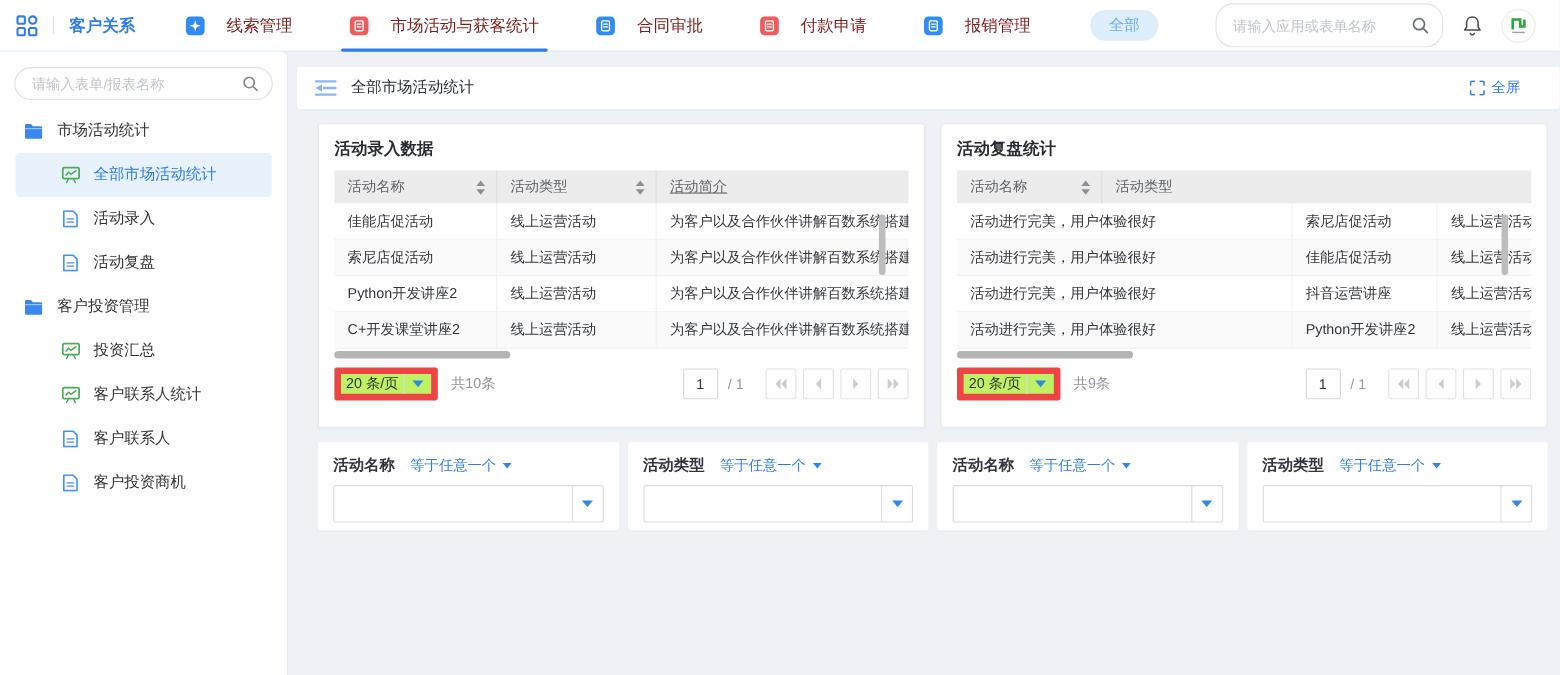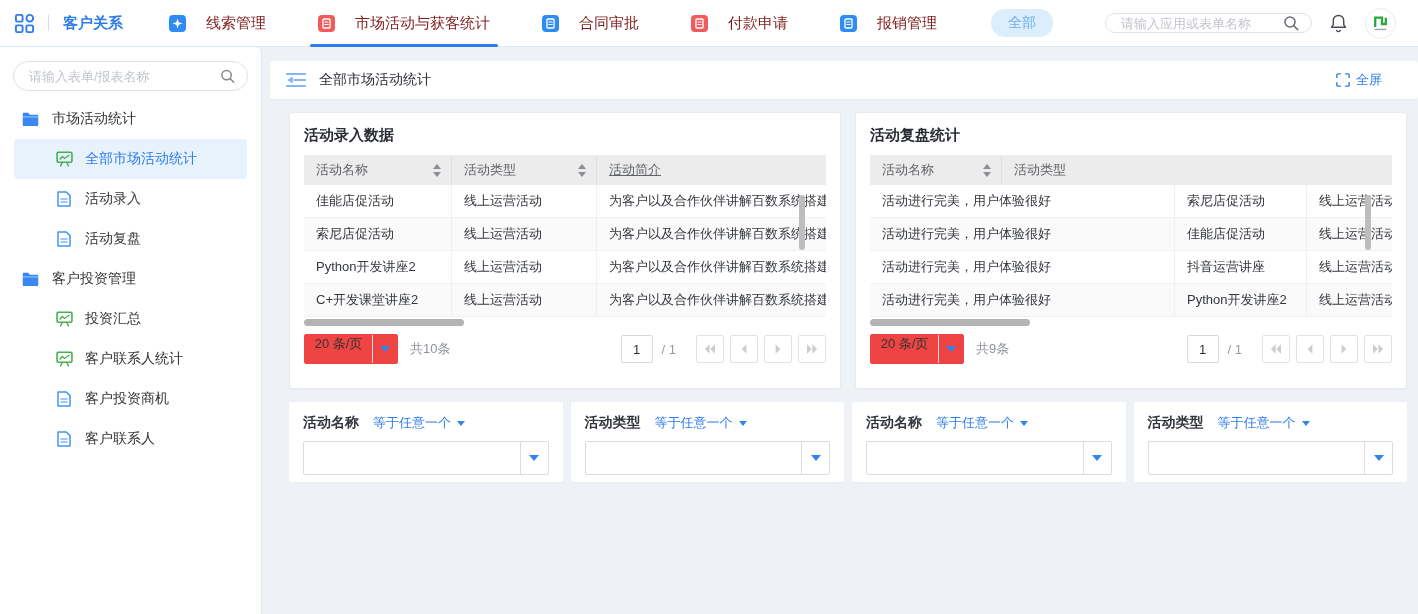--- a/index.html
+++ b/index.html
@@ -19,21 +19,21 @@
   .tabs { display:flex; gap:52px; margin-left:46px; height:47px; }
   .tab { position:relative; display:flex; align-items:center; gap:20px;
     font-size:15px; color:#7f1d1d; cursor:pointer; }
   .tab.active::after { content:''; position:absolute; left:-8px; right:-8px; bottom:0;
     height:3px; background:#2f7ceb; border-radius:2px; }
   .tab-icon { width:17px; height:17px; border-radius:4px; display:inline-flex;
     align-items:center; justify-content:center; flex:none; }
   .all-pill { margin-left:54px; height:28px; padding:0 17px; border-radius:14px;
     background:#dceefb; color:#6badf2; font-size:14px; display:flex; align-items:center; cursor:pointer; }
   .top-right { margin-left:auto; display:flex; align-items:center; gap:17px; padding-right:22px; }
-  .top-search { position:relative; width:207px; height:20px; border:1px solid #e3e3e3; border-radius:16px; background:#fff; }
+  .top-search { position:relative; width:207px; height:40px; border:1px solid #e3e3e3; border-radius:16px; background:#fff; }
   .top-search input, .side-search input { border:none; outline:none; background:transparent;
     width:100%; height:100%; font-size:13px; color:#333; font-family:inherit; }
   .top-search input { padding:0 36px 0 15px; }
   input::placeholder { color:#c0c4cb; }
   .s-icon { position:absolute; right:12px; top:50%; transform:translateY(-50%); display:flex; cursor:pointer; }
   .bell { display:flex; cursor:pointer; }
   .avatar { width:31px; height:31px; border-radius:50%; border:1px solid #ececec; background:#fff;
     display:flex; align-items:center; justify-content:center; cursor:pointer; }
   
   .layout { display:flex; height:567px; }
@@ -78,22 +78,22 @@
   .trow.alt { background:#fafafa; }
   .td { display:flex; align-items:center; padding-left:12px; font-size:13px; color:#33373d;
     border-right:1px solid #f0f0f0; overflow:hidden; white-space:nowrap; height:100%; }
   .td.last { border-right:none; }
   .v-thumb { position:absolute; right:21px; top:40px; width:6px; height:55px;
     background:#bdbdbd; border-radius:3px; cursor:pointer; }
   .hscroll { height:11px; position:relative; }
   .h-thumb { position:absolute; left:0; top:2px; width:160px; height:7px;
     background:#b4b4b4; border-radius:4px; cursor:pointer; }
   .pager { display:flex; align-items:center; margin-top:6px; }
-  .size-select { width:94px; height:30px; border:1px solid #ef4444; border-radius:2px;
-    display:flex; align-items:flex-start; cursor:pointer; background:#ef4444; }
+  .size-select { width:94px; height:30px; border:6px solid #ef4444; border-radius:2px;
+    display:flex; align-items:center; cursor:pointer; background:#bef264; }
   .size-select .txt { flex:1; text-align:center; font-size:13px; color:#333; }
   .seg { width:25px; align-self:stretch; border-left:1px solid #dcdcdc;
     display:flex; align-items:center; justify-content:center; }
   .caret { width:0; height:0; border-left:5px solid transparent; border-right:5px solid transparent;
     border-top:6px solid #2f86ec; display:inline-block; }
   .caret.sm { border-left-width:4px; border-right-width:4px; border-top-width:5px; }
   .total { margin-left:12px; font-size:13px; color:#8f9399; }
   .pager-right { margin-left:auto; display:flex; align-items:center; }
   .page-box { width:32px; height:28px; border:1px solid #d9d9d9; border-radius:2px;
     font-size:13px; color:#333; display:flex; align-items:center; justify-content:center; background:#fff; }
@@ -276,30 +276,30 @@
           </span>
           <span class="tree-label">客户联系人统计</span>
         </div>
         <div class="tree-item child">
           <span class="tree-icon">
             <svg width="14" height="16" viewBox="0 0 14 16">
               <path d="M1 1 h8.4 L13 4.6 V15 H1 z" fill="none" stroke="#4494f0" stroke-width="1.5" stroke-linejoin="round"></path>
               <path d="M4 8 h6 M4 11 h6" stroke="#4494f0" stroke-width="1.2" stroke-linecap="round"></path>
             </svg>
           </span>
-          <span class="tree-label">客户投资商机</span>
+          <span class="tree-label">客户联系人</span>
         </div>
         <div class="tree-item child">
           <span class="tree-icon">
             <svg width="14" height="16" viewBox="0 0 14 16">
               <path d="M1 1 h8.4 L13 4.6 V15 H1 z" fill="none" stroke="#4494f0" stroke-width="1.5" stroke-linejoin="round"></path>
               <path d="M4 8 h6 M4 11 h6" stroke="#4494f0" stroke-width="1.2" stroke-linecap="round"></path>
             </svg>
           </span>
-          <span class="tree-label">客户联系人</span>
+          <span class="tree-label">客户投资商机</span>
         </div>
       </nav>
   </aside>
 
   <main class="main">
     <div class="main-header">
       <span class="collapse">
         <svg width="20" height="16" viewBox="0 0 20 16">
           <line x1="1" y1="2" x2="19" y2="2" stroke="#8ab5f2" stroke-width="2.2" stroke-linecap="round"></line>
           <line x1="8.5" y1="8" x2="19" y2="8" stroke="#8ab5f2" stroke-width="2.2" stroke-linecap="round"></line>

